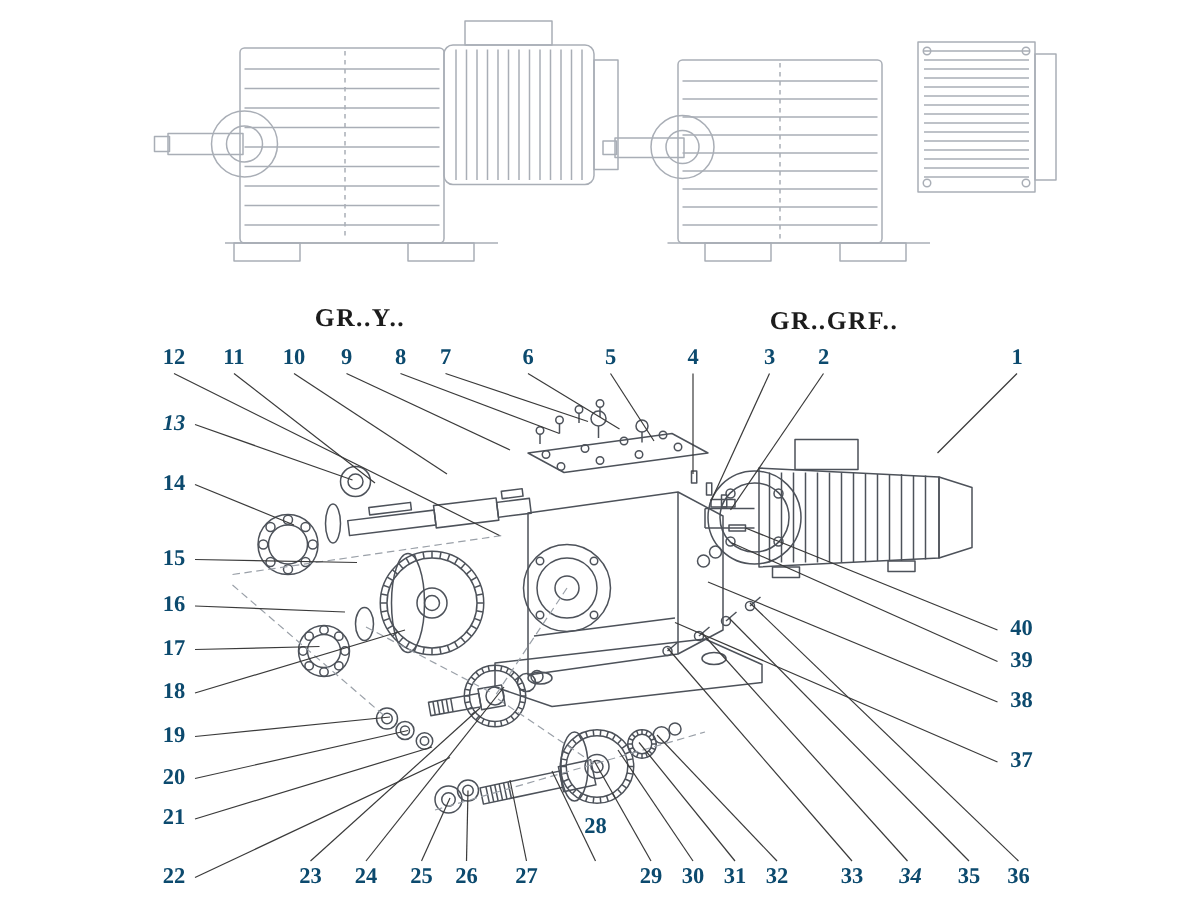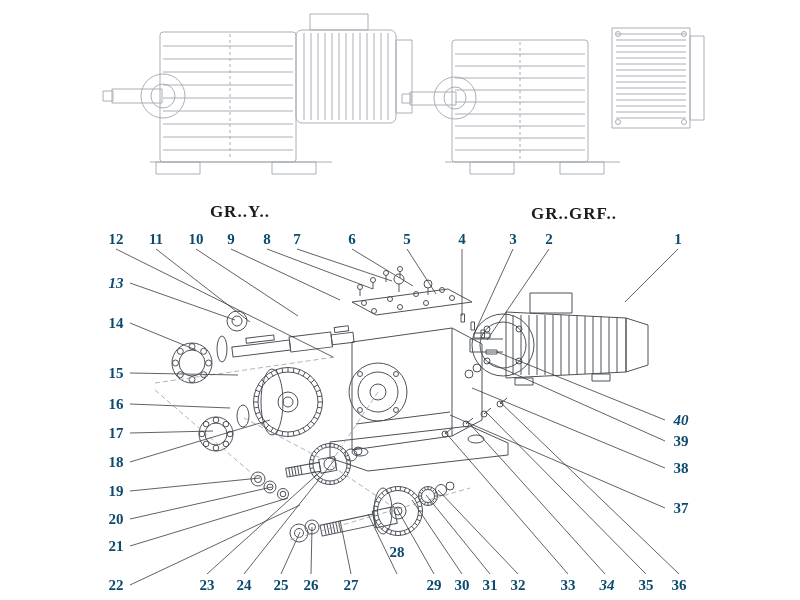--- a/index.html
+++ b/index.html
@@ -434,21 +434,21 @@
         <line x1="646" y1="574" x2="486" y2="412"></line>
         <line x1="679" y1="574" x2="500" y2="402"></line>
         <line x1="665" y1="420" x2="497" y2="352"></line>
         <line x1="665" y1="441" x2="488" y2="362"></line>
         <line x1="665" y1="468" x2="472" y2="388"></line>
         <line x1="665" y1="508" x2="450" y2="415"></line>
       </g>
   </svg>
 
   <div class="title" style="left:240px; top:212px;">GR..Y..</div>
-  <div class="title" style="left:574px; top:214px;">GR..GRF..</div>
+  <div class="title" style="left:556px; top:214px;">GR..GRF..</div>
 
   <div id="callout-layer">
       <span class="callout" style="left: 116px; top: 239px;">12</span>
       <span class="callout" style="left: 156px; top: 239px;">11</span>
       <span class="callout" style="left: 196px; top: 239px;">10</span>
       <span class="callout" style="left: 231px; top: 239px;">9</span>
       <span class="callout" style="left: 267px; top: 239px;">8</span>
       <span class="callout" style="left: 297px; top: 239px;">7</span>
       <span class="callout" style="left: 352px; top: 239px;">6</span>
       <span class="callout" style="left: 407px; top: 239px;">5</span>
@@ -473,18 +473,18 @@
       <span class="callout" style="left: 351px; top: 585px;">27</span>
       <span class="callout" style="left: 397px; top: 552px;">28</span>
       <span class="callout" style="left: 434px; top: 585px;">29</span>
       <span class="callout" style="left: 462px; top: 585px;">30</span>
       <span class="callout" style="left: 490px; top: 585px;">31</span>
       <span class="callout" style="left: 518px; top: 585px;">32</span>
       <span class="callout" style="left: 568px; top: 585px;">33</span>
       <span class="callout" style="left: 607px; top: 585px; font-style: italic;">34</span>
       <span class="callout" style="left: 646px; top: 585px;">35</span>
       <span class="callout" style="left: 679px; top: 585px;">36</span>
-      <span class="callout" style="left: 681px; top: 420px; font-style: italic;">40</span>
+      <span class="callout" style="left: 681px; top: 420px;">40</span>
       <span class="callout" style="left: 681px; top: 441px;">39</span>
       <span class="callout" style="left: 681px; top: 468px;">38</span>
       <span class="callout" style="left: 681px; top: 508px;">37</span>
     </div>
 </div>
 
 </body></html>

